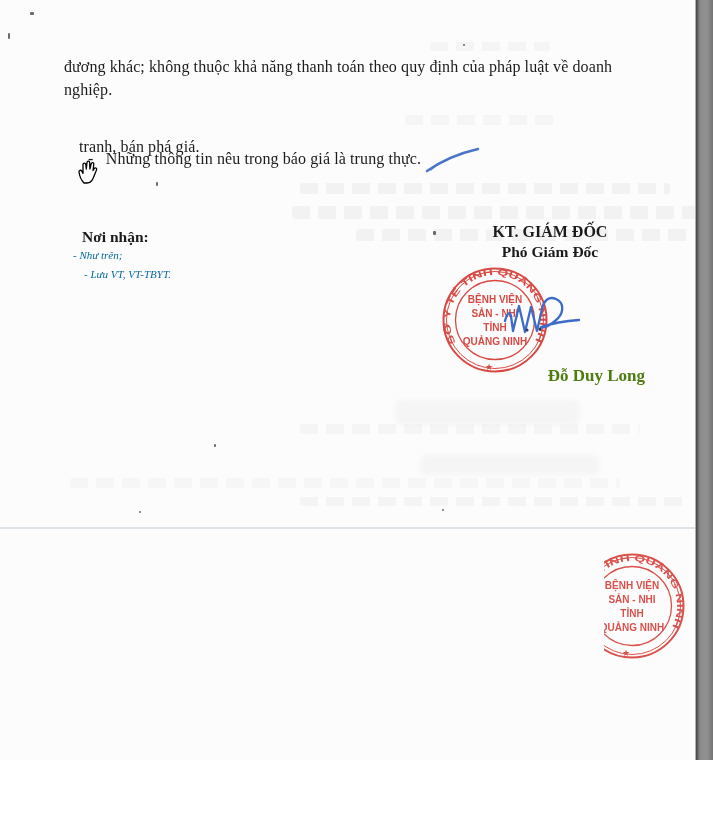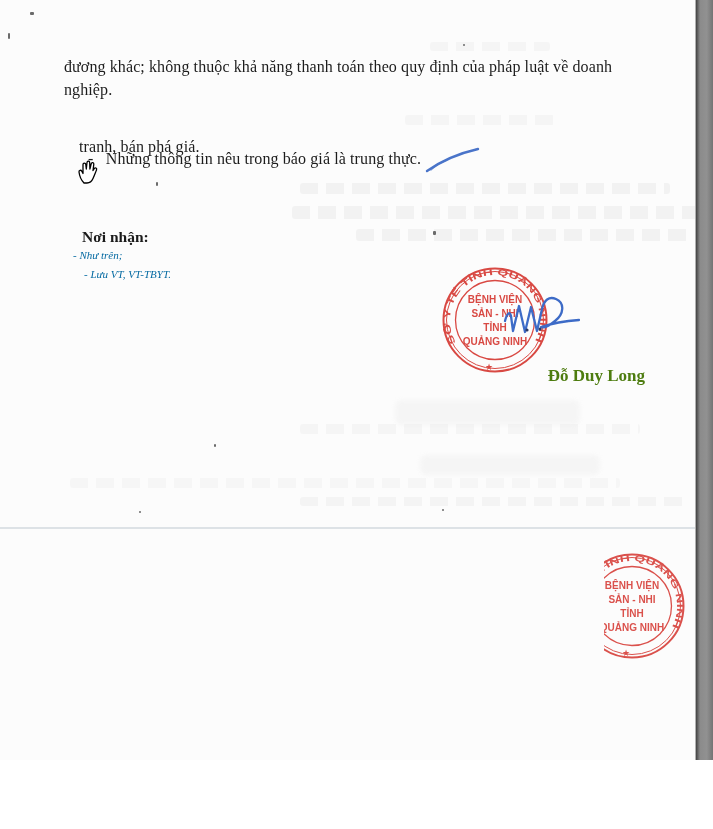--- a/index.html
+++ b/index.html
@@ -73,20 +73,24 @@
   </svg>
 
   <svg class="cursor" viewBox="0 0 24 28">
     <path d="M8 26 C5 23 3.5 19 3 15 C2.8 13.2 5 12.6 5.8 14.2 L7 16.5 L7 7.5 C7 5.6 9.6 5.6 9.8 7.5 L10.3 12 L11 5.5 C11.2 3.6 13.6 3.7 13.7 5.6 L13.9 12 L15.2 6.8 C15.7 5 18 5.5 17.8 7.3 L17 13.5 L18.2 11.6 C19.2 10.1 21.2 11.2 20.5 12.9 C19.3 15.8 18.3 18.6 17 21.5 C15.8 24.3 13.5 26 11 26 Z" fill="#ffffff" stroke="#000000" stroke-width="1.3" stroke-linejoin="round"></path>
   </svg>
 
   <div class="recip-head" style="left:82px;top:228px;">Nơi nhận:</div>
   <div class="recip-item" style="left:73px;top:249px;">- Như trên;</div>
   <div class="recip-item" style="left:84px;top:268px;">- Lưu VT, VT-TBYT.</div>
 
+  <div class="signoff">
+    <div class="t1">KT. GIÁM ĐỐC</div>
+    <div class="t2">Phó Giám Đốc</div>
+  </div>
 
   <div class="stamp stamp-main">
     <svg viewBox="0 0 116 116">
       <defs>
         <path id="ringPathA" d="M 19 80.5 A 45 45 0 1 1 97 80.5" fill="none"></path>
       </defs>
       <circle cx="58" cy="58" r="51.5" fill="none" stroke="#d63a34" stroke-width="2"></circle>
       <circle cx="58" cy="58" r="48.5" fill="none" stroke="#d63a34" stroke-width="1"></circle>
       <circle cx="58" cy="58" r="39.5" fill="none" stroke="#d63a34" stroke-width="1.3"></circle>
       <text font-size="8.6" fill="#d63a34">

